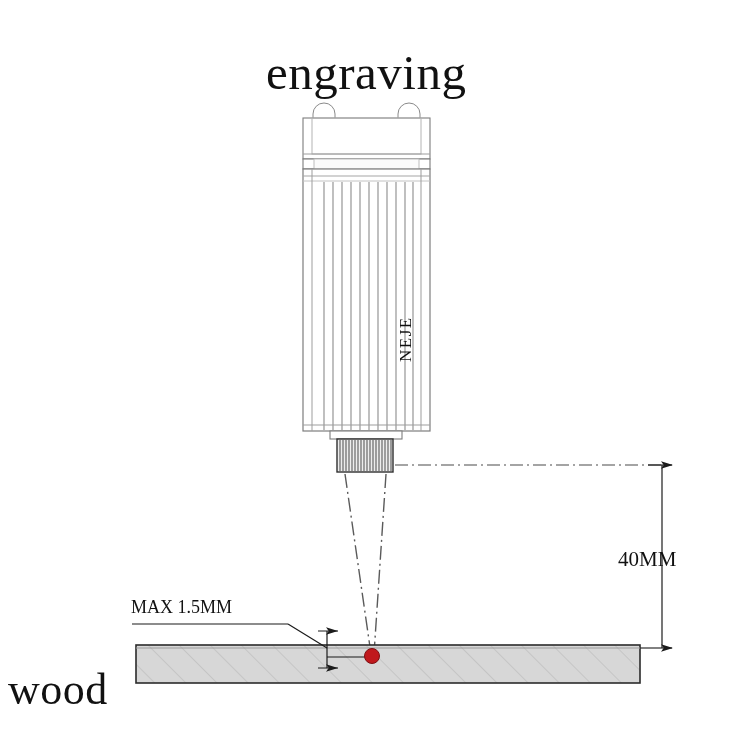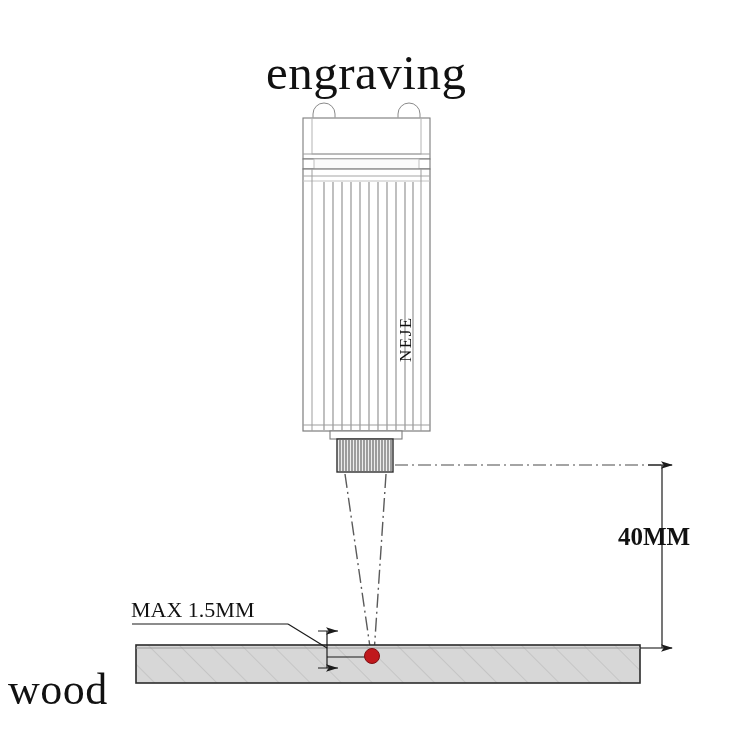--- a/index.html
+++ b/index.html
@@ -4,22 +4,22 @@
 <style>
   html,body{margin:0;padding:0;background:#fff;}
   body{width:750px;height:750px;overflow:hidden;
        font-family:"Liberation Serif",serif;}
   #stage{position:relative;width:750px;height:750px;background:#ffffff;padding-left:41px;}
   #stage svg{position:absolute;left:0;top:0;}
   .lbl{position:absolute;color:#111;white-space:nowrap;
        font-family:"Liberation Serif",serif;}
   #title-engraving{left:266px;top:44px;font-size:49px;letter-spacing:.5px;}
   #label-wood{left:8px;top:636px;font-size:44px;letter-spacing:.5px;margin-top:28px;}
-  #label-40mm{left:618px;top:523px;font-size:25px;font-weight:bold;}
-  #label-max{left:131px;top:597px;font-size:22px;}
+  #label-40mm{left:618px;top:547px;font-size:21px;}
+  #label-max{left:131px;top:597px;font-size:18px;}
   #label-neje{left:396px;top:362px;font-size:17px;
     transform:rotate(-90deg);transform-origin:left top;
     letter-spacing:1.5px;}
 </style>
 </head>
 <body>
 
 <div id="stage">
 
   <svg width="750" height="750" viewBox="0 0 750 750">

